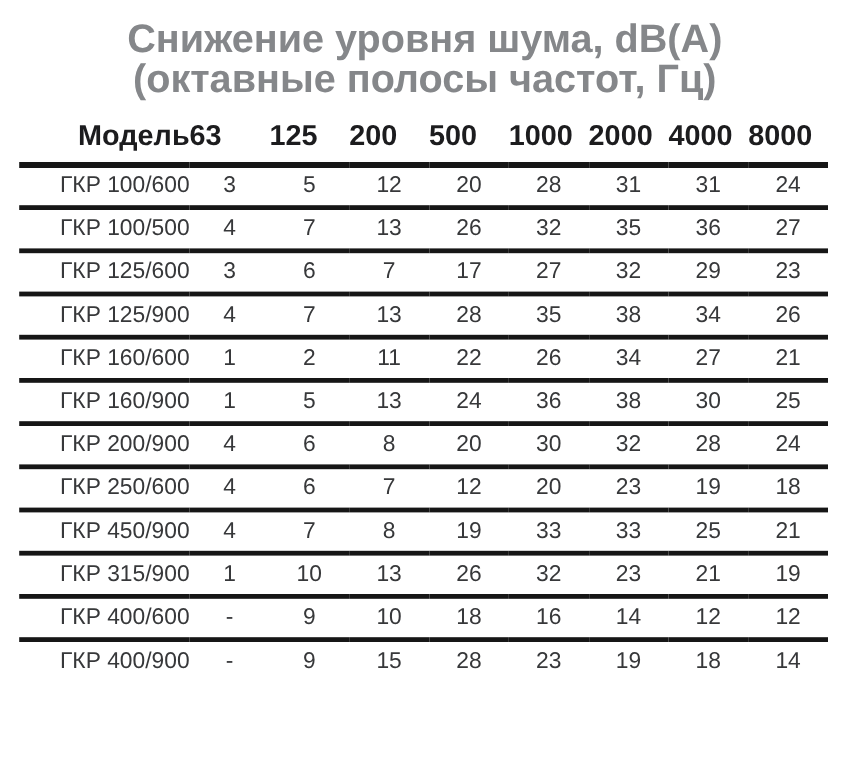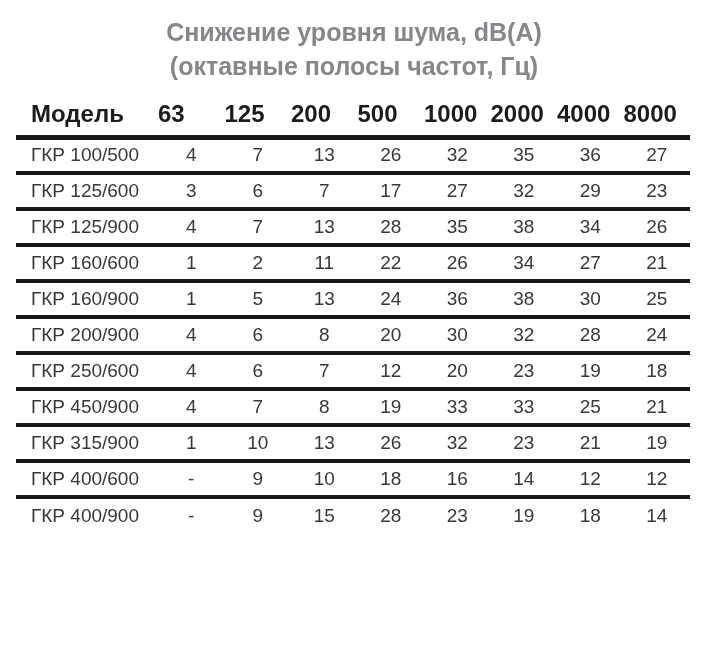--- a/index.html
+++ b/index.html
@@ -11,21 +11,21 @@
   body {
     width: 708px;
     height: 652px;
     overflow: hidden;
     font-family: "Liberation Sans", sans-serif;
   }
   .title {
     margin-top: 15px;
     text-align: center;
     font-weight: 700;
-    font-size: 25px;
+    font-size: 33px;
     line-height: 34px;
     color: #85878a;
   }
   table.noise-table {
     border-collapse: collapse;
     table-layout: fixed;
     margin: 14px 0 0 16px;
     width: 674px;
   }
   th, td { padding: 0; }
@@ -37,21 +37,21 @@
     font-weight: 700;
     color: #1c1c1e;
     text-align: left;
     height: 40px;
     vertical-align: bottom;
     padding-bottom: 7px;
     white-space: nowrap;
   }
   th.model-col, td.model-col {
     width: 142px;
-    text-align: left;
+    text-align: right;
     padding-left: 15px;
   }
   tbody tr {
     height: 36px;
     border-bottom: 4px solid #161616;
   }
   tbody tr:last-child {
     border-bottom: none;
   }
   td {
@@ -81,20 +81,31 @@
         <th>200</th>
         <th>500</th>
         <th>1000</th>
         <th>2000</th>
         <th>4000</th>
         <th>8000</th>
       </tr>
     </thead>
     <tbody id="tbody">
         <tr>
+          <td class="model-col">ГКР 100/600</td>
+          <td>3</td>
+          <td>5</td>
+          <td>12</td>
+          <td>20</td>
+          <td>28</td>
+          <td>31</td>
+          <td>31</td>
+          <td>24</td>
+        </tr>
+        <tr>
           <td class="model-col">ГКР 100/500</td>
           <td>4</td>
           <td>7</td>
           <td>13</td>
           <td>26</td>
           <td>32</td>
           <td>35</td>
           <td>36</td>
           <td>27</td>
         </tr>

